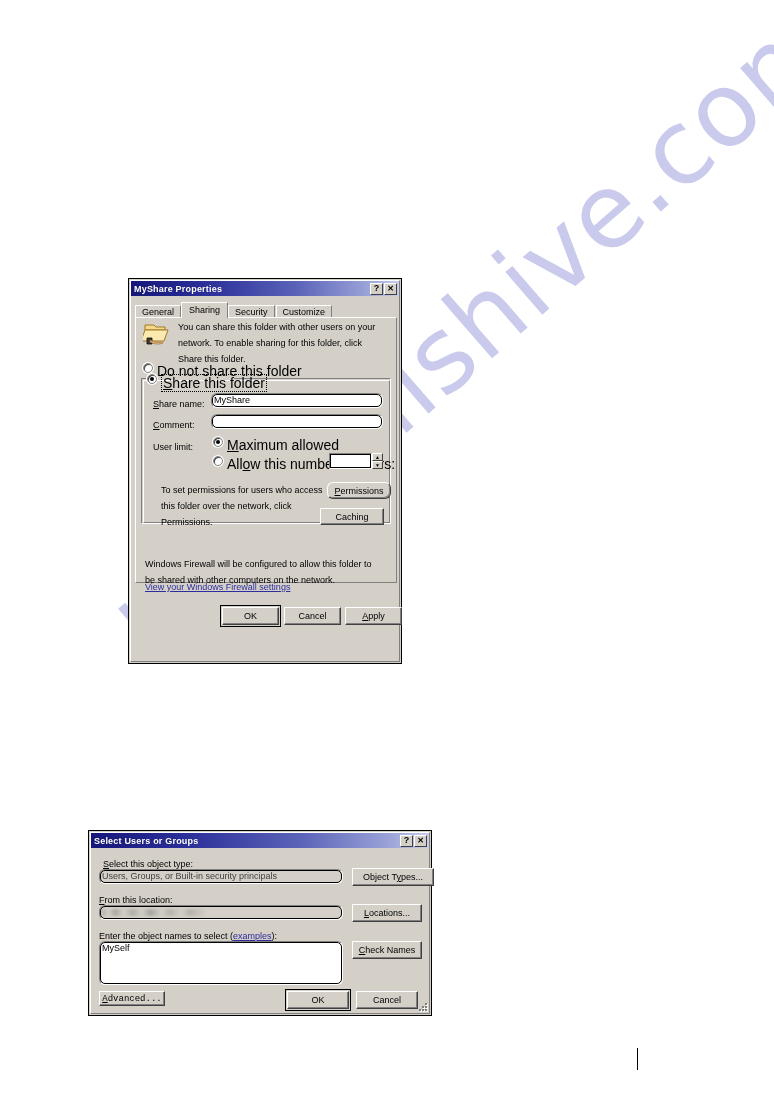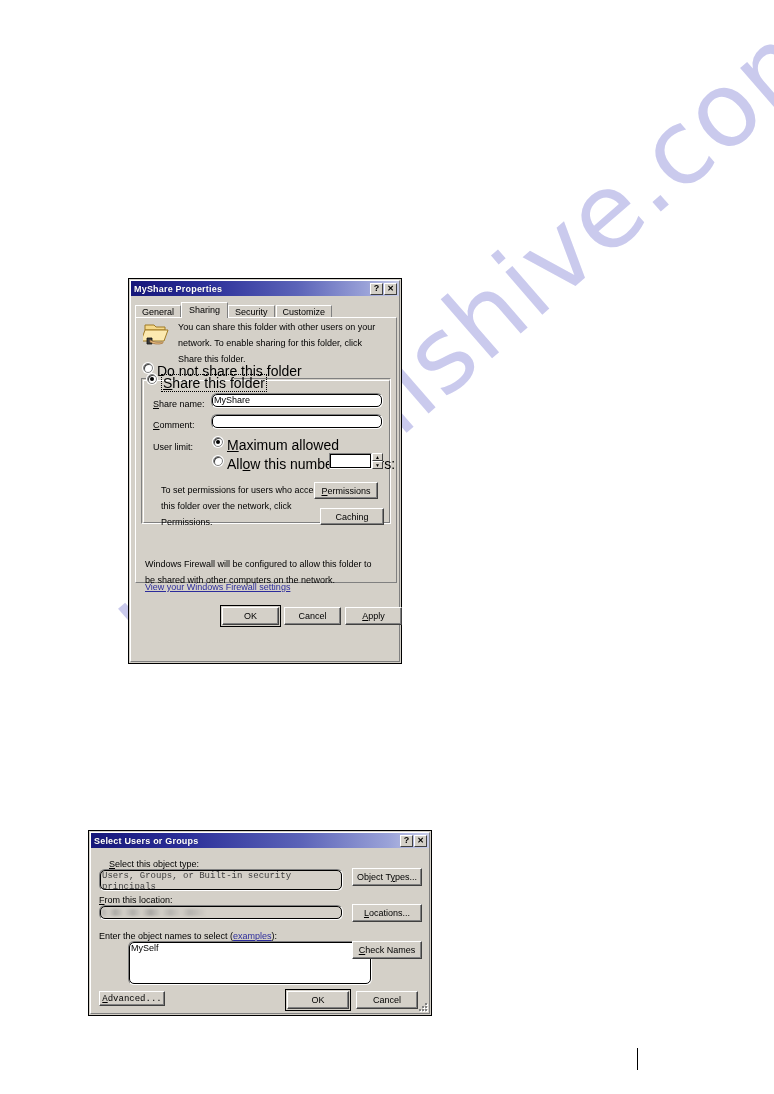--- a/index.html
+++ b/index.html
@@ -373,21 +373,21 @@
 
   <div class="spinner" style="left:200px; top:174px; width:54px; height:16px;">
     <div class="sbody"></div>
     <div class="sbtns">
       <div class="sbtn">▲</div>
       <div class="sbtn">▼</div>
     </div>
   </div>
 
   <div class="lbl" style="left:32px; top:203px; width:165px;">To set permissions for users who access this folder over the network, click Permissions.</div>
-  <div class="btn" style="left:185px; top:203px; width:64px; height:17px;">
+  <div class="btn" style="left:198px; top:203px; width:64px; height:17px;border-radius:6px;">
       <span><u>P</u>ermissions</span>
     </div>
 
   <div class="btn" style="left:191px; top:229px; width:64px; height:17px;">
       <span>Cachin<u>g</u></span>
     </div>
 
   <div class="lbl" style="left:16px; top:277px; width:230px;">Windows Firewall will be configured to allow this folder to be shared with other computers on the network.</div>
   <div class="link" style="left:16px; top:303px;">View your Windows Firewall settings</div>
 
@@ -404,35 +404,35 @@
 
 <div class="dlg" id="select-dialog" style="left:88px; top:830px; width:344px; height:186px;">
   <div class="dlg-inner"></div>
 
   <div class="titlebar">
     <span class="title">Select Users or Groups</span>
     <span class="tb-btn">?</span>
     <span class="tb-btn" style="font-size:8px;">✕</span>
   </div>
 
-  <div class="lbl" style="left:20px; top:25px;"><u>S</u>elect this object type:</div>
-  <div class="txtbox readonly" style="left:10px; top:38px; width:244px; height:22px;font-family:Liberation Mono, monospace;">Users, Groups, or Built-in security principals</div>
-  <div class="btn" style="left:263px; top:37px; width:70px; height:18px;">
+  <div class="lbl" style="left:14px; top:25px;"><u>S</u>elect this object type:</div>
+  <div class="txtbox readonly" style="left:10px; top:38px; width:244px; height:15px;">Users, Groups, or Built-in security principals</div>
+  <div class="btn" style="left:263px; top:37px; width:82px; height:18px;">
       <span>Object T<u>y</u>pes...</span>
     </div>
 
   <div class="lbl" style="left:10px; top:61px;"><u>F</u>rom this location:</div>
   <div class="txtbox readonly" style="left:10px; top:74px; width:244px; height:15px;"></div>
   <div class="blurbar" style="left:13px; top:78px; width:110px; height:7px;"></div>
   <div class="btn" style="left:263px; top:73px; width:70px; height:18px;">
       <span><u>L</u>ocations...</span>
     </div>
 
   <div class="lbl" style="left:10px; top:97px;"><span>Enter the object names to select (</span><span class="inline-link">examples</span><span>):</span></div>
-  <div class="txtbox" style="left:10px; top:110px; width:244px; height:44px;margin-left:29px;">MySelf</div>
+  <div class="txtbox" style="left:10px; top:110px; width:244px; height:44px;">MySelf</div>
   <div class="btn" style="left:263px; top:110px; width:70px; height:18px;">
       <span><u>C</u>heck Names</span>
     </div>
 
   <div class="btn" style="left:10px; top:160px; width:66px; height:15px;font-family:Liberation Mono, monospace;">
       <span><u>A</u>dvanced...</span>
     </div>
   <div class="btn default" style="left:198px; top:160px; width:62px; height:18px;">
       <span>OK</span>
     </div>

